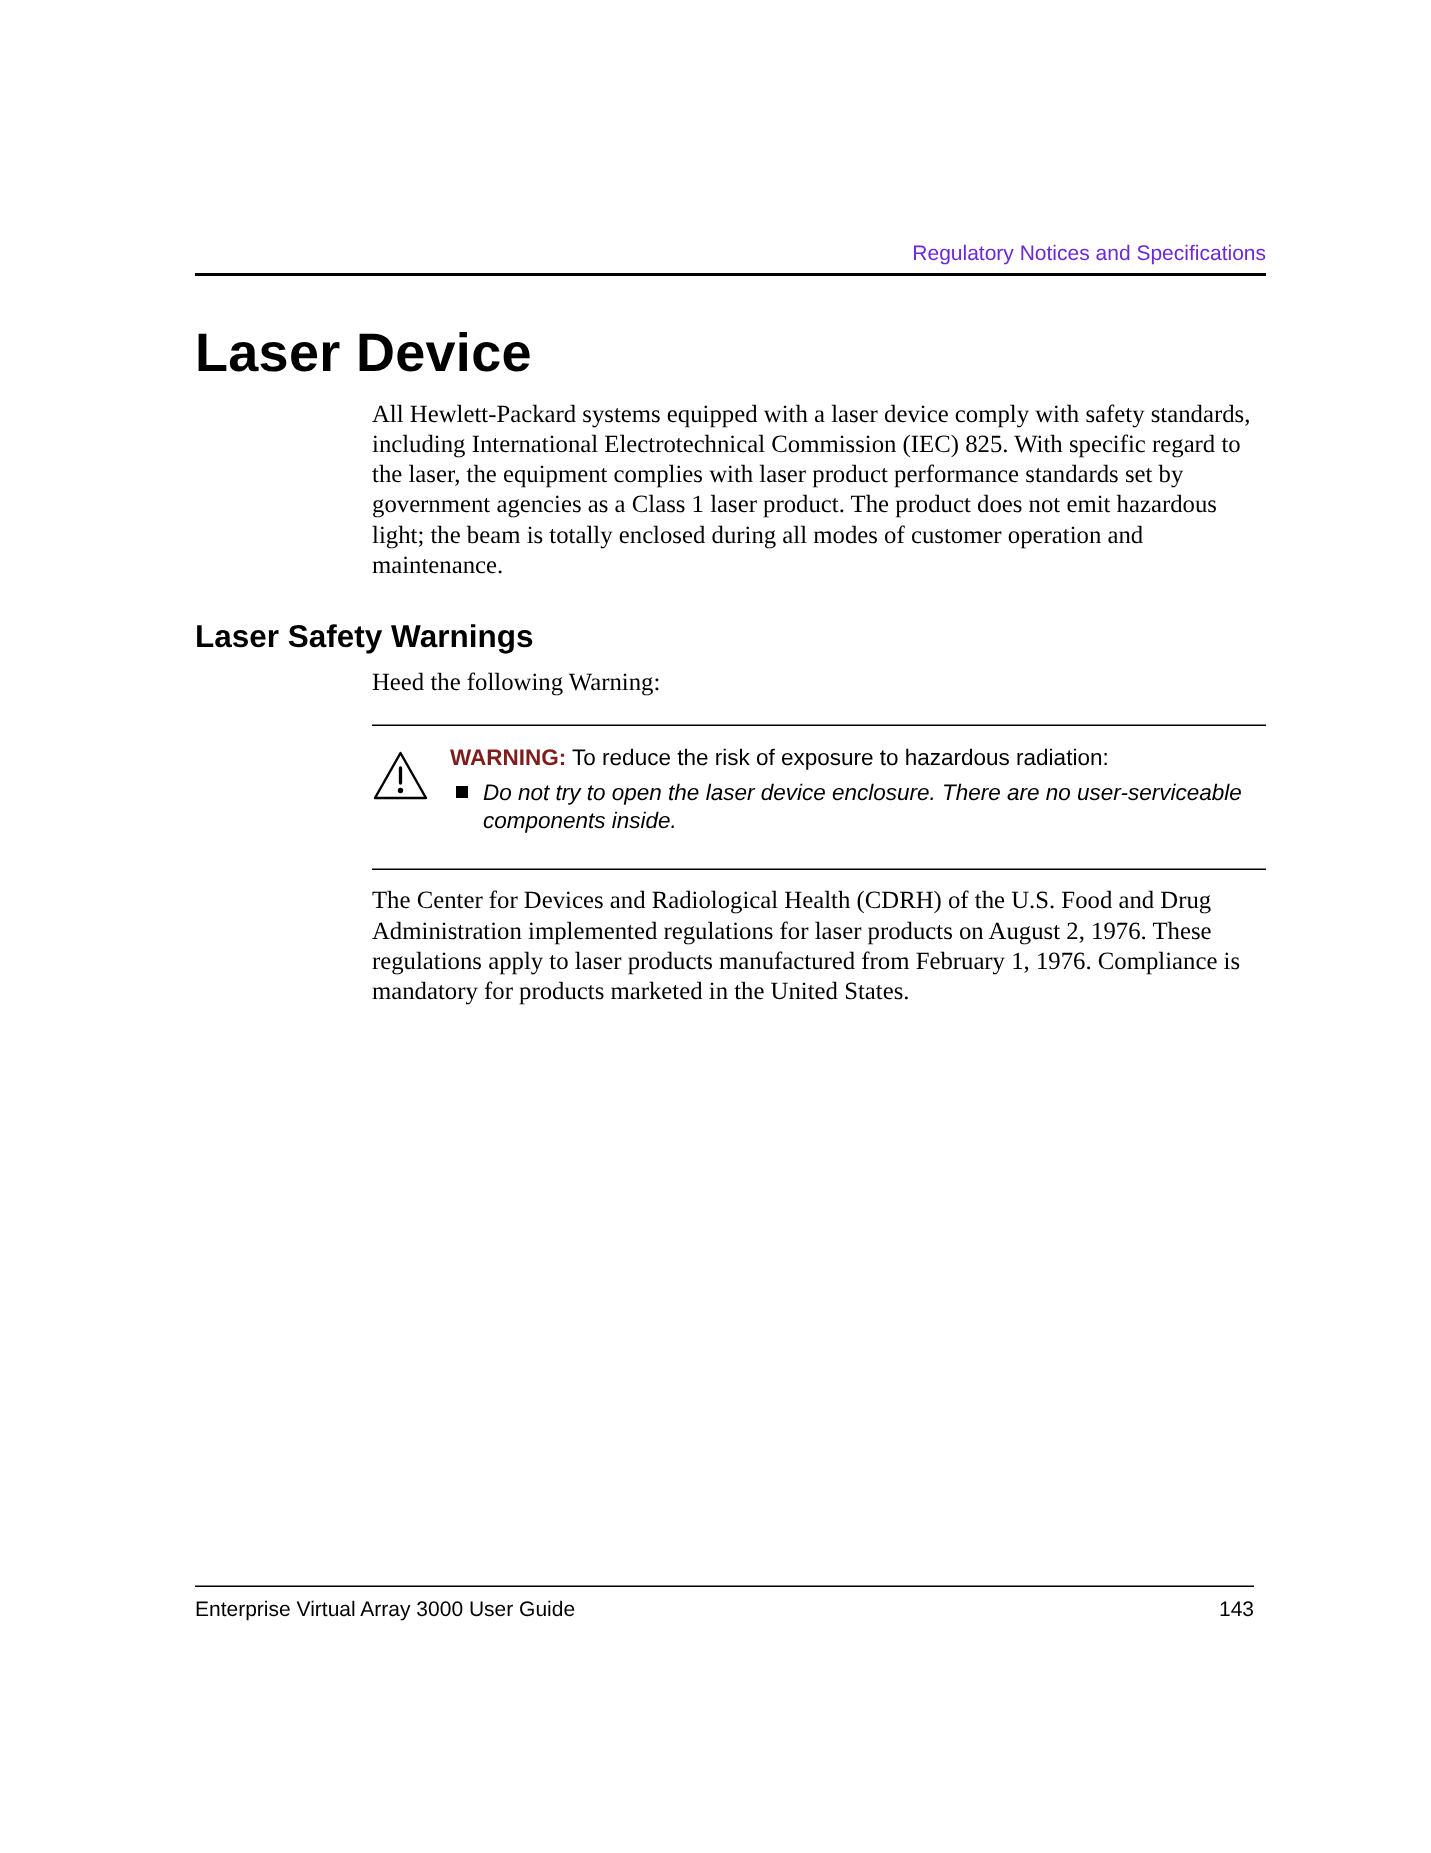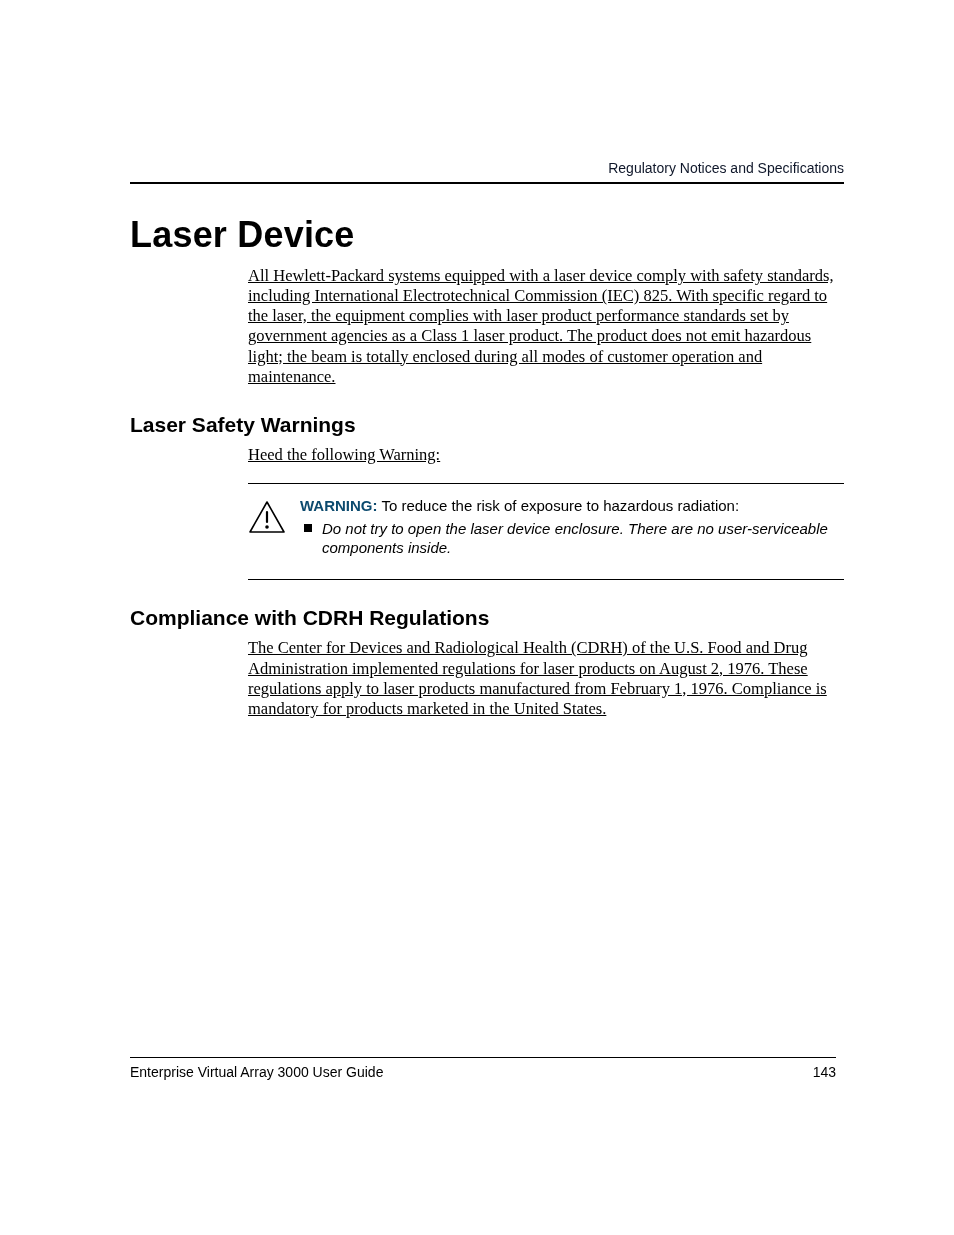--- a/index.html
+++ b/index.html
@@ -16,21 +16,21 @@
   .page {
     padding: 160px 110px 0 130px;
     box-sizing: border-box;
     position: relative;
     height: 100%;
   }
   .running-head {
     text-align: right;
     font-family: "Helvetica Neue", Helvetica, Arial, sans-serif;
     font-size: 14px;
-    color: #0f172a;
+    color: #6d28d9;
     margin-bottom: 6px;
   }
   .hr-top {
     border: none;
     border-top: 2px solid #000;
     margin: 0 0 30px 0;
   }
   .h1 {
     font-family: "Helvetica Neue", Helvetica, Arial, sans-serif;
     font-weight: 700;
@@ -44,21 +44,20 @@
     font-size: 21px;
     margin: 26px 0 8px 0;
   }
   .body-block {
     margin-left: 118px;
   }
   .body-text {
     font-size: 16.5px;
     line-height: 1.22;
     margin: 0 0 6px 0;
-    text-decoration: underline;
   }
   .warning-box {
     margin-left: 118px;
     margin-top: 18px;
     margin-bottom: 10px;
   }
   .warning-hr {
     border: none;
     border-top: 1.5px solid #000;
     margin: 0 0 12px 0;
@@ -77,21 +76,21 @@
     flex: 0 0 auto;
     margin-top: 4px;
   }
   .warning-content {
     flex: 1 1 auto;
     font-family: "Helvetica Neue", Helvetica, Arial, sans-serif;
     font-size: 15px;
     line-height: 1.28;
   }
   .warning-label {
-    color: #0c4a6e;
+    color: #7f1d1d;
     font-weight: 700;
   }
   .warn-list {
     list-style: none;
     padding: 0;
     margin: 4px 0 0 0;
     font-style: italic;
   }
   .warn-list li {
     position: relative;
@@ -156,21 +155,20 @@
       <div class="warning-content">
         <span class="warning-label">WARNING:</span><span>  To reduce the risk of exposure to hazardous radiation:</span>
         <ul class="warn-list">
           <li>Do not try to open the laser device enclosure. There are no user-serviceable components inside.</li>
         </ul>
       </div>
     </div>
     <hr class="warning-hr-bottom">
   </div>
 
-  <div class="h2">Compliance with CDRH Regulations</div>
   <div class="body-block">
     <p class="body-text">The Center for Devices and Radiological Health (CDRH) of the U.S. Food and Drug Administration implemented regulations for laser products on August 2, 1976. These regulations apply to laser products manufactured from February 1, 1976. Compliance is mandatory for products marketed in the United States.</p>
   </div>
 
   <div class="footer">
     <hr class="hr-bottom">
     <div class="footer-row">
       <span>Enterprise Virtual Array 3000 User Guide</span>
       <span>143</span>
     </div>

